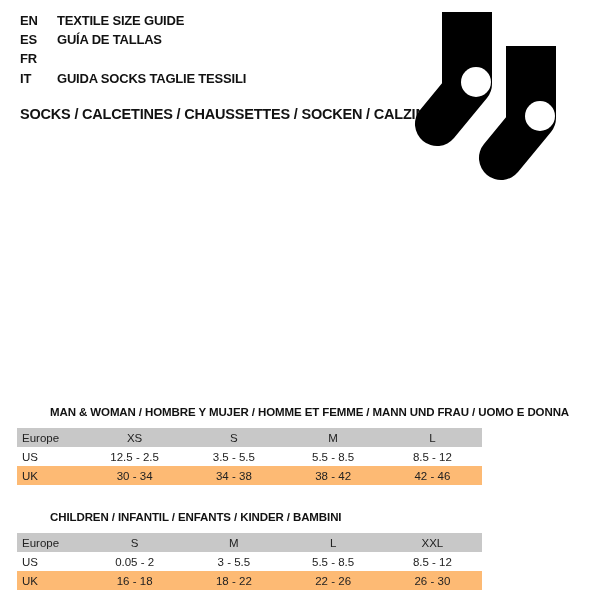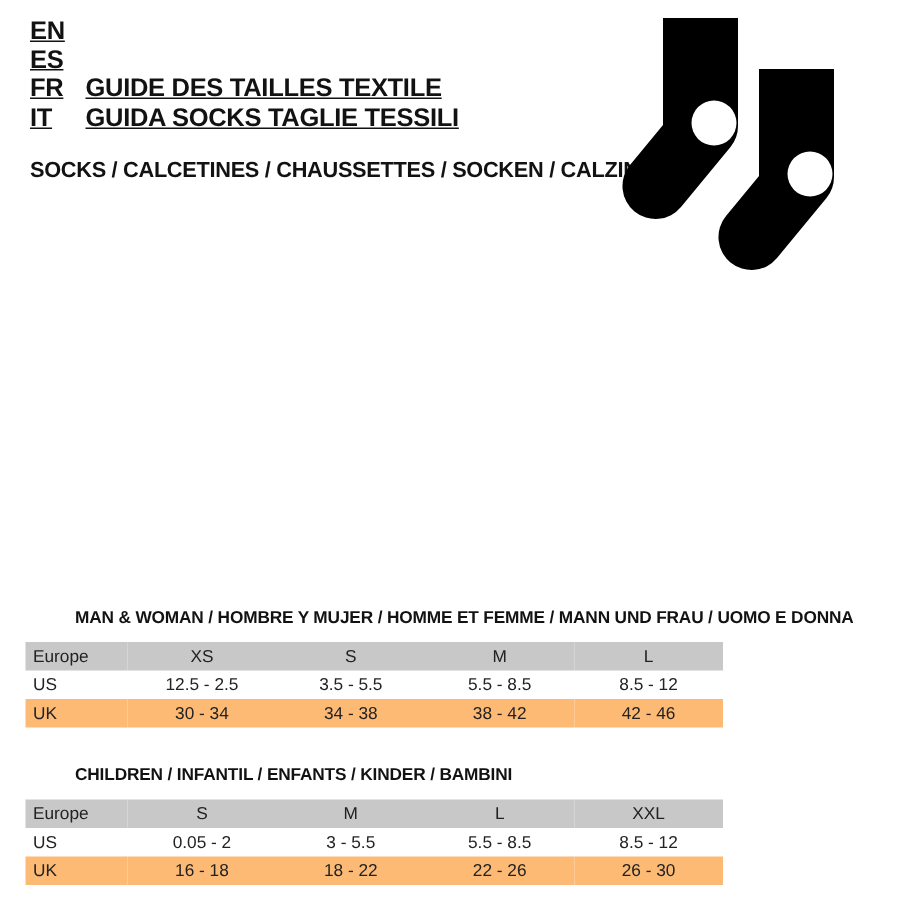--- a/index.html
+++ b/index.html
@@ -5,23 +5,22 @@
   html, body { margin:0; padding:0; }
   body {
     width:600px; height:600px; position:relative;
     background:#ffffff; color:#121212;
     font-family:"Liberation Sans", sans-serif;
     overflow:hidden;
   }
   
   .langs {
     position:absolute; left:20px; top:11px;
-    font-weight:bold; font-size:17px; line-height:19.2px;
+    font-weight:bold; font-size:13px; line-height:19.2px;
     letter-spacing:-0.2px;
-    text-decoration:underline;
   }
   .lang-row { display:flex; }
   .lang-code { width:37px; flex:0 0 37px; }
   
   .category {
     position:absolute; left:20px; top:106px;
     font-weight:bold; font-size:14.5px; letter-spacing:-0.2px;
   }
   
   .socks-svg { position:absolute; left:408px; top:9px; }
@@ -50,27 +49,28 @@
   .size-table th.region, .size-table td.region {
     text-align:left; padding-left:5px;
   }
 </style>
 </head>
 <body>
 
 <div class="langs">
   <div class="lang-row">
     <span class="lang-code">EN</span>
+    <span class="lang-label">TEXTILE SIZE GUIDE</span>
   </div>
   <div class="lang-row">
     <span class="lang-code">ES</span>
+    <span class="lang-label">GUÍA DE TALLAS</span>
   </div>
   <div class="lang-row">
     <span class="lang-code">FR</span>
-    <span class="lang-label">GUIDE DES TAILLES TEXTILE</span>
   </div>
   <div class="lang-row">
     <span class="lang-code">IT</span>
     <span class="lang-label">GUIDA SOCKS TAGLIE TESSILI</span>
   </div>
 </div>
 
 <div class="category">SOCKS / CALCETINES / CHAUSSETTES / SOCKEN / CALZINI</div>
 
 <svg class="socks-svg" width="158" height="178" viewBox="0 0 158 178" aria-hidden="true">

